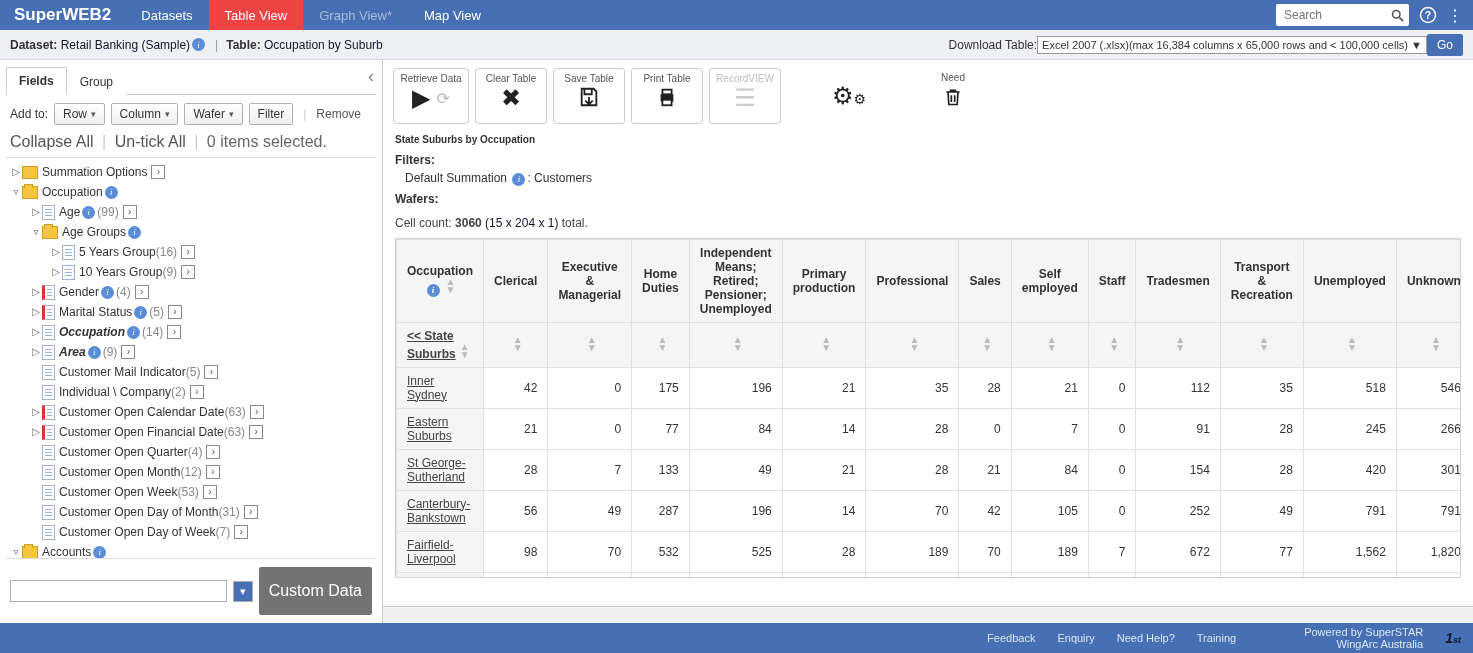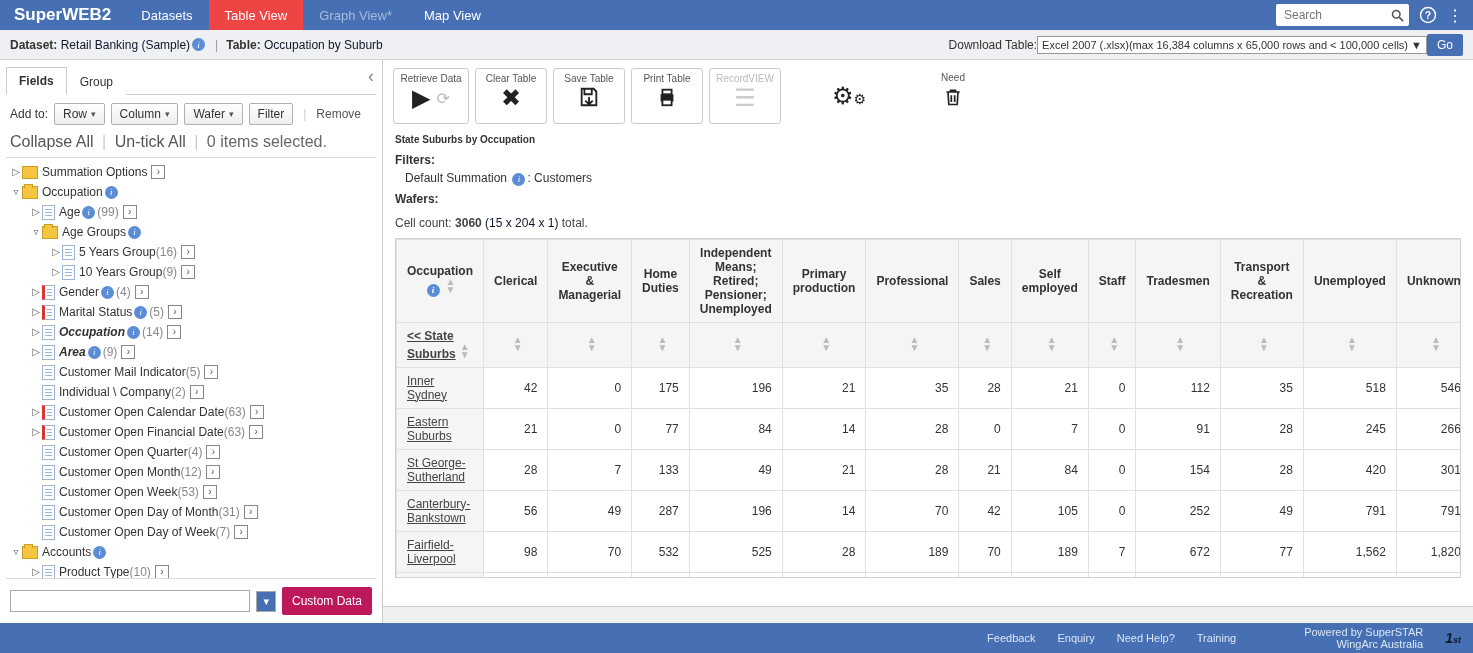--- a/index.html
+++ b/index.html
@@ -39,21 +39,21 @@
 .ficon{width:16px;height:13px;background:#f5c542;border:1px solid #caa020;margin-right:4px;position:relative}
 .ficon.open::before{content:"";position:absolute;left:1px;right:1px;top:-3px;height:3px;width:7px;background:#f5c542;border:1px solid #caa020;border-bottom:none}
 .licon{width:13px;height:15px;background:#fff;border:1px solid #9bb4d8;margin-right:4px;position:relative}
 .licon::after{content:"";position:absolute;left:2px;right:2px;top:3px;height:1px;background:#9bb4d8;box-shadow:0 3px 0 #9bb4d8,0 6px 0 #9bb4d8}
 .licon.red{border-left:3px solid #d33}
 .cnt{color:#888}
 .gobox{display:inline-flex;width:14px;height:14px;border:1px solid #888;align-items:center;justify-content:center;font-size:10px;color:#555;margin-left:4px;cursor:pointer;background:#fff}
 .bottombar{padding:8px 10px;display:flex;align-items:center;gap:6px}
 .bottombar input{flex:1;border:1px solid #aaa;padding:3px;font-size:12px}
 .filterdrop{border:1px solid #aaa;background:#4670b3;color:#fff;padding:3px 6px;cursor:pointer;font-size:11px}
-.custbtn{background:#be185d;color:#fff;border:none;padding:7px 10px;font-size:12px;border-radius:2px;cursor:pointer}
+.custbtn{background:#737373;color:#fff;border:none;padding:15px 10px;font-size:16px;border-radius:2px;cursor:pointer}
 .rightpanel{flex:1;overflow:auto;position:relative;padding:0;background:#fff}
 .toolbar{display:flex;gap:6px;padding:8px 10px;align-items:flex-start}
 .tbtn{border:1px solid #ccc;border-radius:3px;width:72px;height:56px;display:flex;flex-direction:column;align-items:center;padding:4px 2px;font-size:10px;color:#555;background:#fff;cursor:pointer;text-align:center;gap:2px}
 .tbtn.wide{width:76px}
 .tbtn .big{font-size:24px;color:#222;line-height:1}
 .tbtn.disabled{color:#bbb}
 .tbtn.disabled .big{color:#ccc}
 .tbtn.noborder{border:none;background:transparent}
 .tbl-title{font-weight:bold;font-size:10px;padding:2px 12px 8px 12px}
 .filters{padding:0 12px 6px 12px;font-size:12px}

